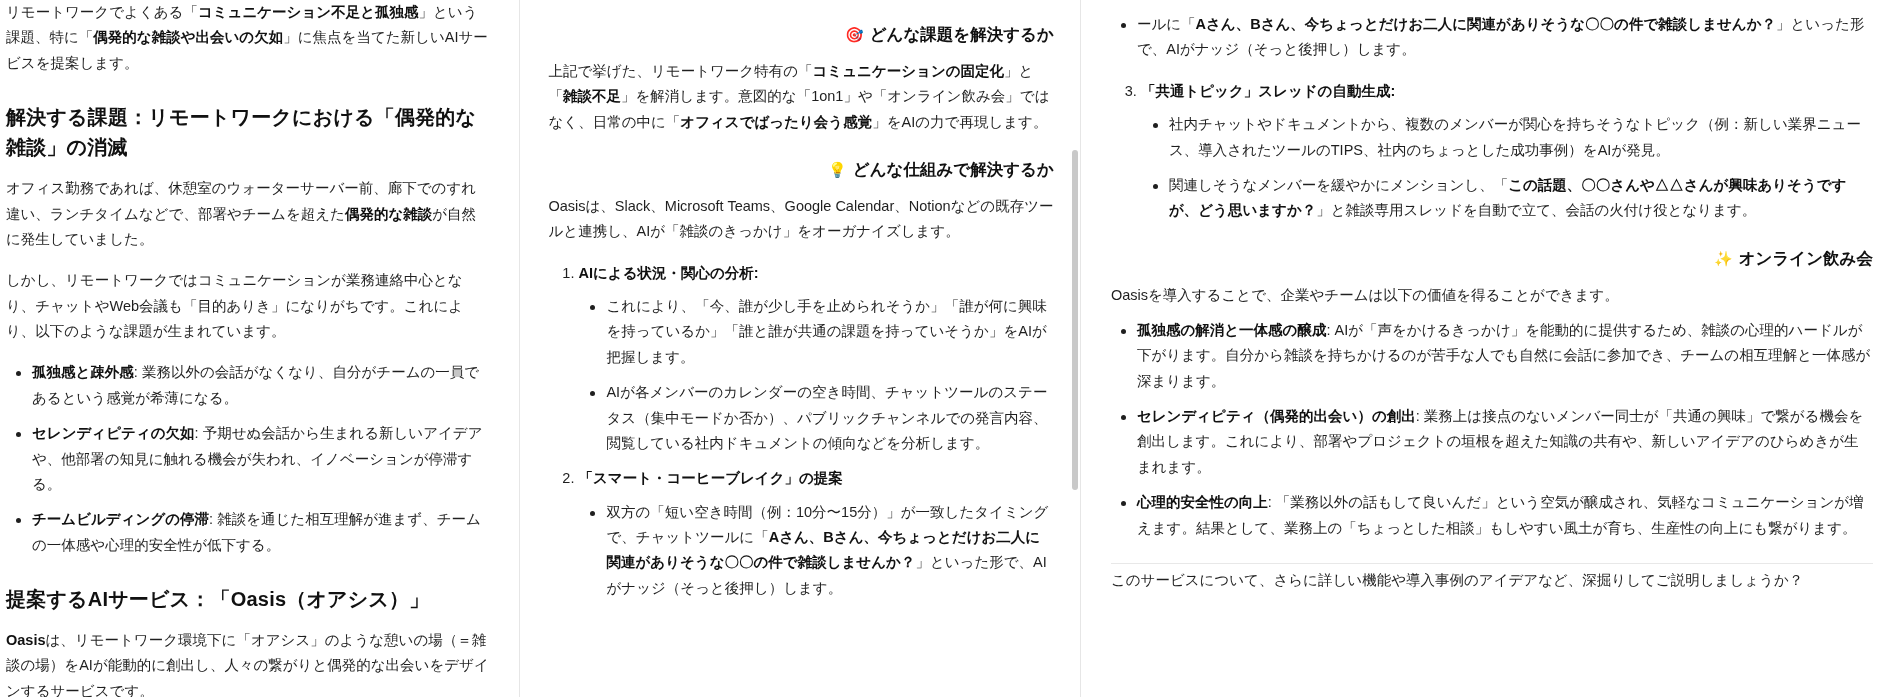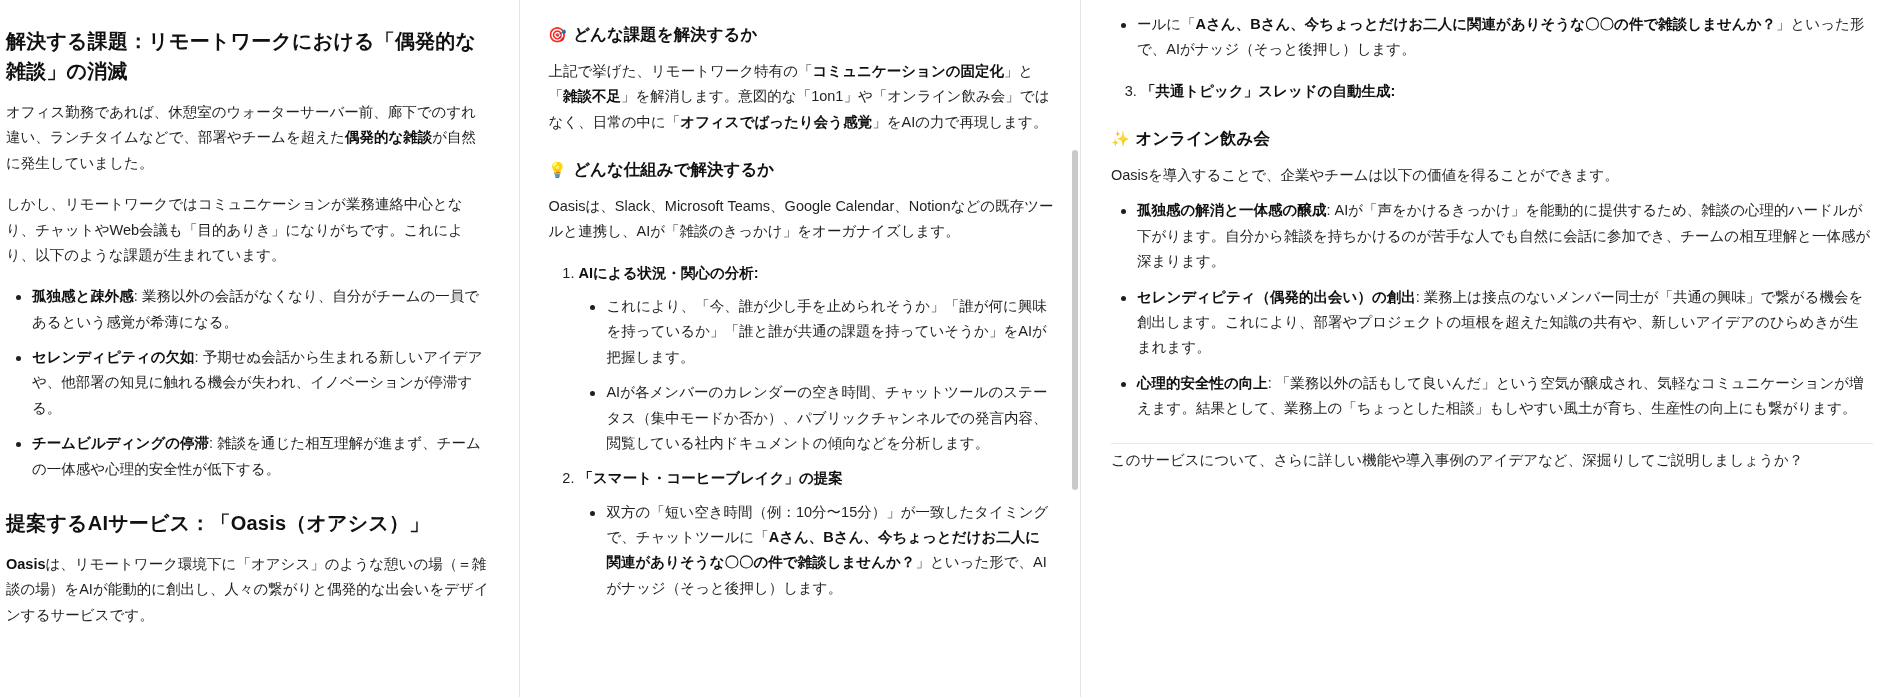--- a/index.html
+++ b/index.html
@@ -52,20 +52,21 @@
     font-weight: bold;
     margin: 26px 0 14px 0;
     color: #111111;
     letter-spacing: 0.2px;
   }
   h3.subheading {
     font-size: 16.5px;
     font-weight: bold;
     margin: 20px 0 10px 0;
     color: #111111;
+    text-align: right;
   }
   .sub-icon {
     display: inline-block;
     margin-right: 6px;
     font-size: 15px;
   }
   p.para {
     margin: 0 0 16px 0;
   }
   p.tight {
@@ -146,20 +147,23 @@
     margin-top: -4px;
   }
 </style>
 </head>
 <body>
 
 <div class="page">
 
   <div class="col col-1">
 
+    <p class="para top-cut">
+      <span>リモートワークでよくある「</span><b>コミュニケーション不足と孤独感</b><span>」という課題、特に「</span><b>偶発的な雑談や出会いの欠如</b><span>」に焦点を当てた新しいAIサービスを提案します。</span>
+    </p>
 
     <h2 class="heading">解決する課題：リモートワークにおける「偶発的な雑談」の消滅</h2>
 
     <p class="para">
       <span>オフィス勤務であれば、休憩室のウォーターサーバー前、廊下でのすれ違い、ランチタイムなどで、部署やチームを超えた</span><b>偶発的な雑談</b><span>が自然に発生していました。</span>
     </p>
 
     <p class="para">しかし、リモートワークではコミュニケーションが業務連絡中心となり、チャットやWeb会議も「目的ありき」になりがちです。これにより、以下のような課題が生まれています。</p>
 
     <ul class="bullets">
@@ -219,20 +223,24 @@
 
   <div class="col col-3">
 
     <ul class="bullets firstblock">
       <li>ールに「<b>Aさん、Bさん、今ちょっとだけお二人に関連がありそうな〇〇の件で雑談しませんか？</b>」といった形で、AIがナッジ（そっと後押し）します。</li>
     </ul>
 
     <ol class="numbered" start="3" style="counter-reset: item 2;">
       <li>
         <b>「共通トピック」スレッドの自動生成:</b>
+        <ul class="bullets nested-first">
+          <li>社内チャットやドキュメントから、複数のメンバーが関心を持ちそうなトピック（例：新しい業界ニュース、導入されたツールのTIPS、社内のちょっとした成功事例）をAIが発見。</li>
+          <li>関連しそうなメンバーを緩やかにメンションし、「<b>この話題、〇〇さんや△△さんが興味ありそうですが、どう思いますか？</b>」と雑談専用スレッドを自動で立て、会話の火付け役となります。</li>
+        </ul>
       </li>
     </ol>
 
     <h3 class="subheading">
       <span class="sub-icon">✨</span><span>オンライン飲み会</span>
     </h3>
 
     <p class="tight">Oasisを導入することで、企業やチームは以下の価値を得ることができます。</p>
 
     <ul class="bullets">

